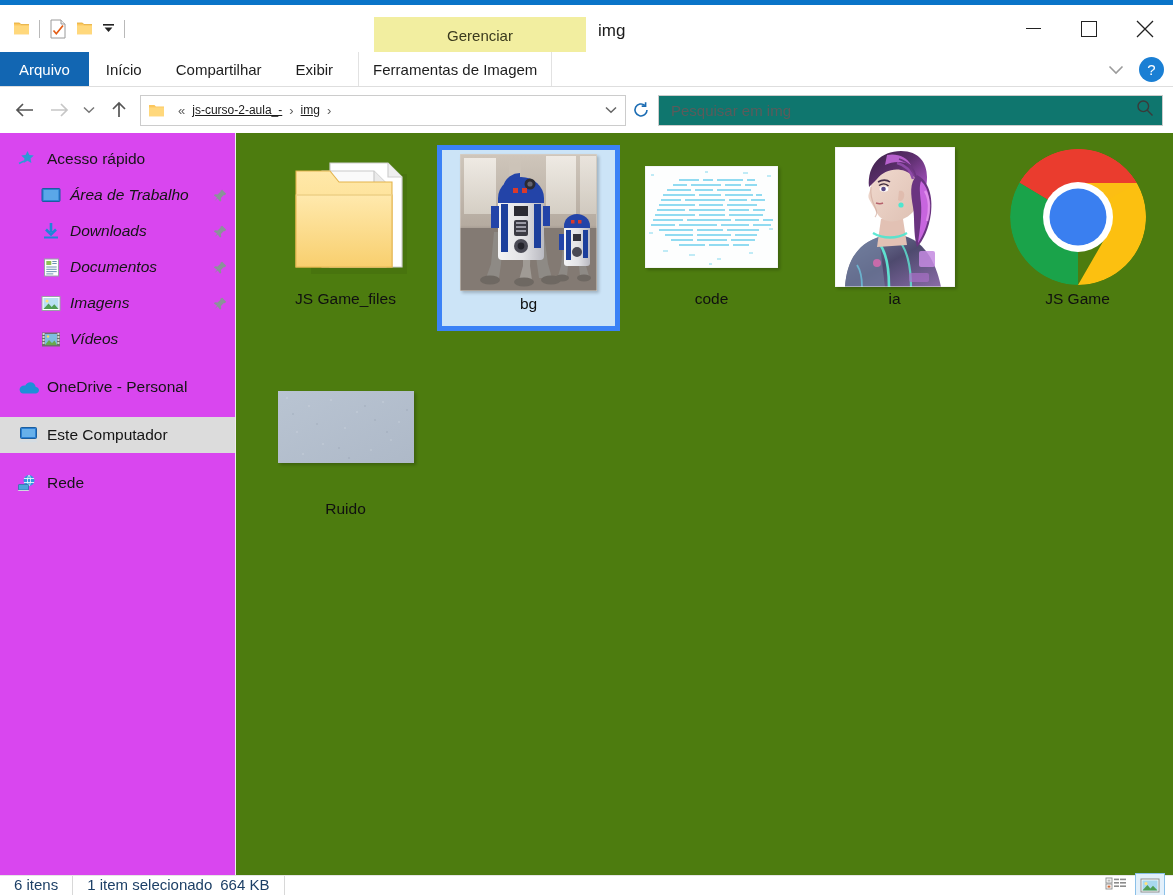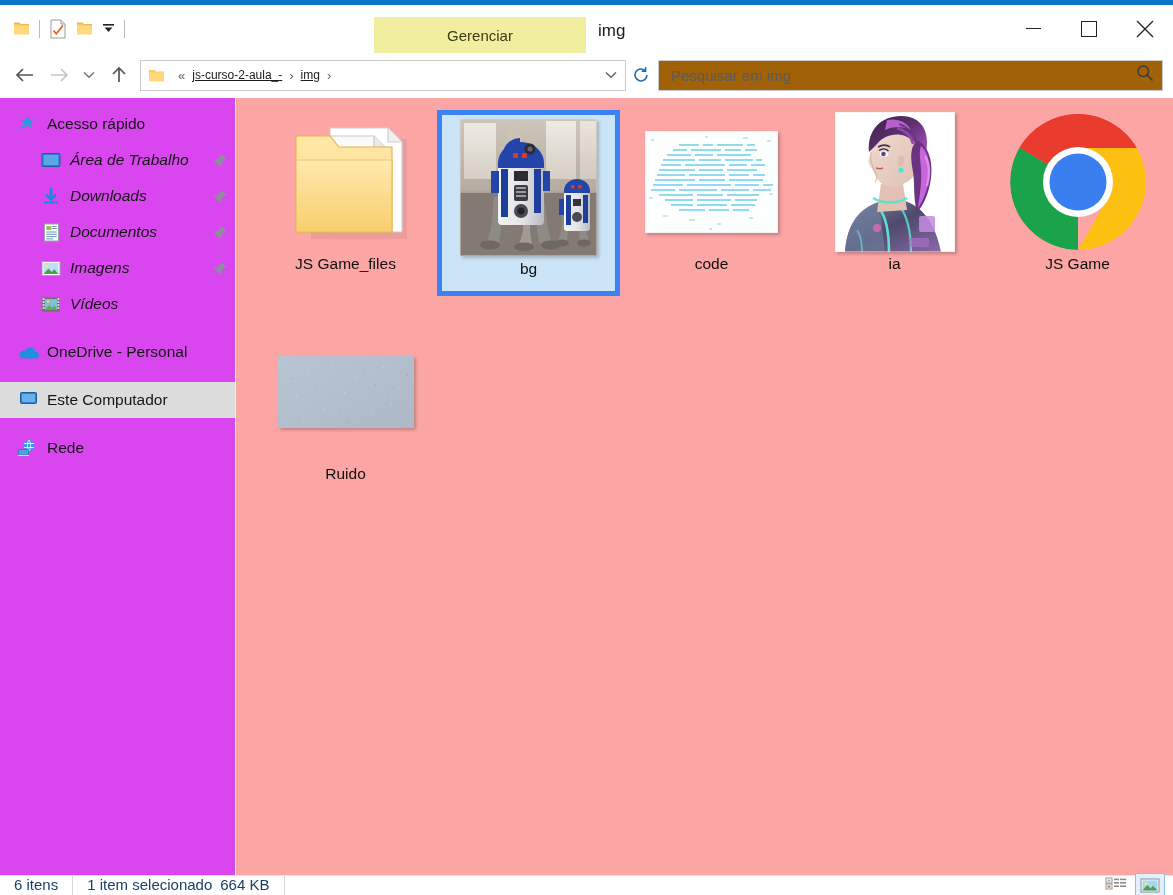--- a/index.html
+++ b/index.html
@@ -173,21 +173,21 @@
   }
   .addr-spacer { flex: 1 1 auto; }
   .addr-caret { width: 20px; display:flex; align-items:center; justify-content:center; }
   .refresh-btn {
     width: 30px; height: 34px;
     display: flex; align-items: center; justify-content: center;
   }
   .searchbox {
     width: 505px; height: 31px;
     border: 1px solid #cccccc;
-    background: #a16207;
+    background: #0f766e;
     display: flex; align-items: center;
     padding: 0 8px 0 10px;
     margin-left: 2px;
   }
   .searchbox input {
     flex: 1 1 auto;
     border: none; outline: none;
     font-size: 15px;
     font-family: "Liberation Sans", sans-serif;
     color: #1b1b1b;
@@ -227,21 +227,21 @@
     margin-right: 8px;
   }
   .nav-item .pin { margin-left: auto; width: 14px; height: 14px; display:flex; align-items:center; justify-content:center;}
   .lvl0 { padding-left: 17px; }
   .lvl1 { padding-left: 40px; font-style: italic; }
   .nav-item.selected { background: #dcdcdc; }
   .nav-gap { height: 12px; }
 
   .content {
     flex: 1 1 auto;
-    background: #fca5a5;
+    background: #4d7c0f;
     position: relative;
     padding: 12px 0 0 18px;
     overflow: hidden;
   }
   .grid {
     display: flex;
     flex-wrap: wrap;
     align-content: flex-start;
   }
   .tile {
@@ -356,20 +356,35 @@
       <div class="wc wc-min"></div>
       <div class="wc wc-max"></div>
       <div class="wc">
         <svg width="18" height="18" viewBox="0 0 18 18">
           <path d="M1 1L17 17M17 1L1 17" stroke="#222" stroke-width="1.3" fill="none"></path>
         </svg>
       </div>
     </div>
   </div>
 
+  <div class="ribbon">
+    <div class="tab tab-file">Arquivo</div>
+    <div class="tab">Início</div>
+    <div class="tab">Compartilhar</div>
+    <div class="tab">Exibir</div>
+    <div class="tab tab-ctx">Ferramentas de Imagem</div>
+    <div class="ribbon-right">
+      <div class="chev-down">
+        <svg width="16" height="10" viewBox="0 0 16 10">
+          <path d="M1.5 1.5L8 8l6.5-6.5" fill="none" stroke="#9b9b9b" stroke-width="1.6"></path>
+        </svg>
+      </div>
+      <div class="help-btn">?</div>
+    </div>
+  </div>
 
   <div class="addressrow">
     <div class="navbtn">
       <svg width="20" height="16" viewBox="0 0 20 16">
         <path d="M8 2L2 8l6 6M2 8h16" fill="none" stroke="#555" stroke-width="1.7"></path>
       </svg>
     </div>
     <div class="navbtn">
       <svg width="20" height="16" viewBox="0 0 20 16">
         <path d="M12 2l6 6-6 6M18 8H2" fill="none" stroke="#c6c6c6" stroke-width="1.7"></path>

